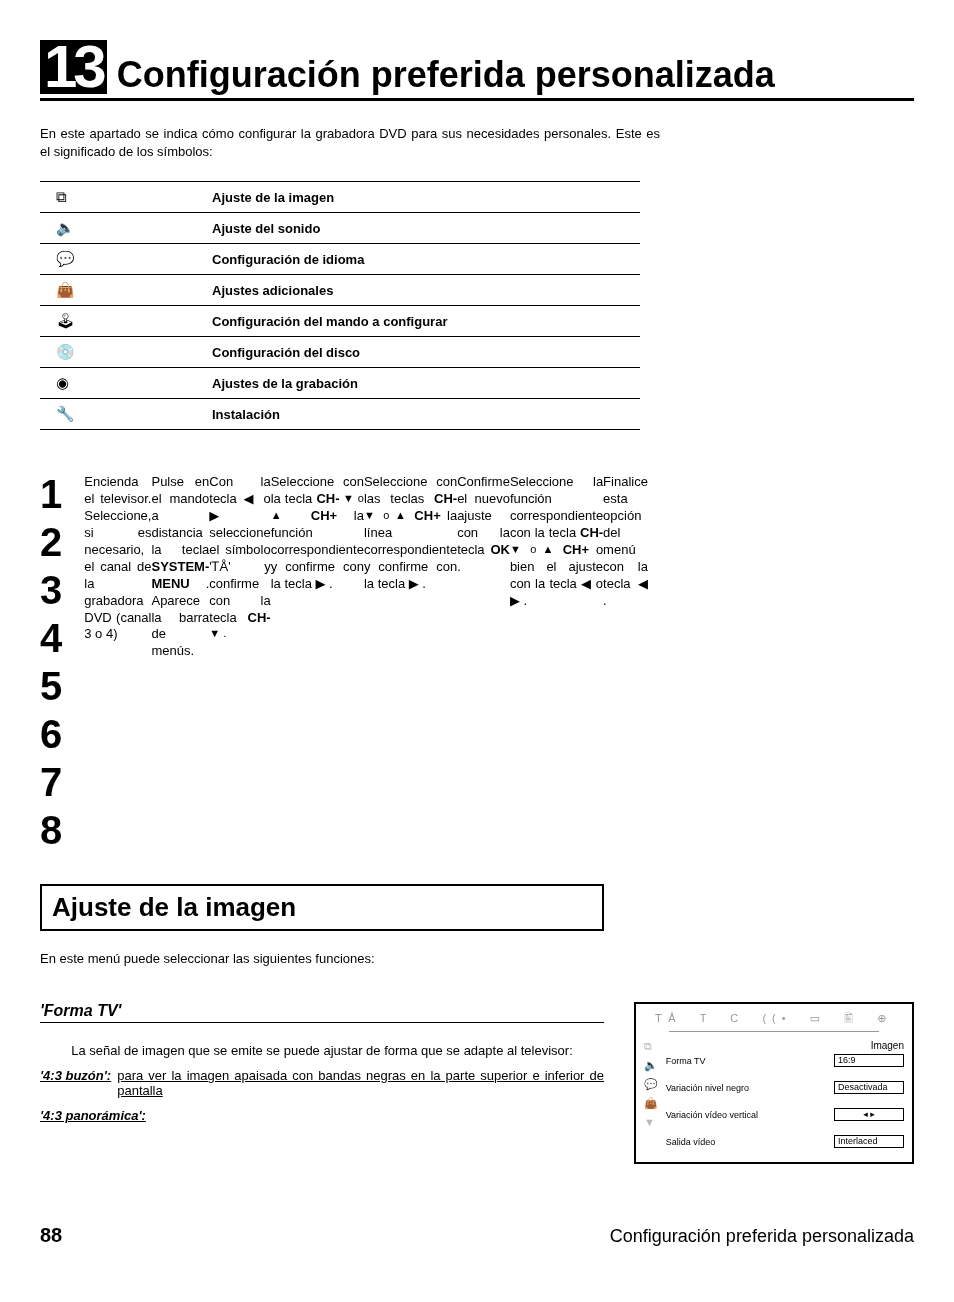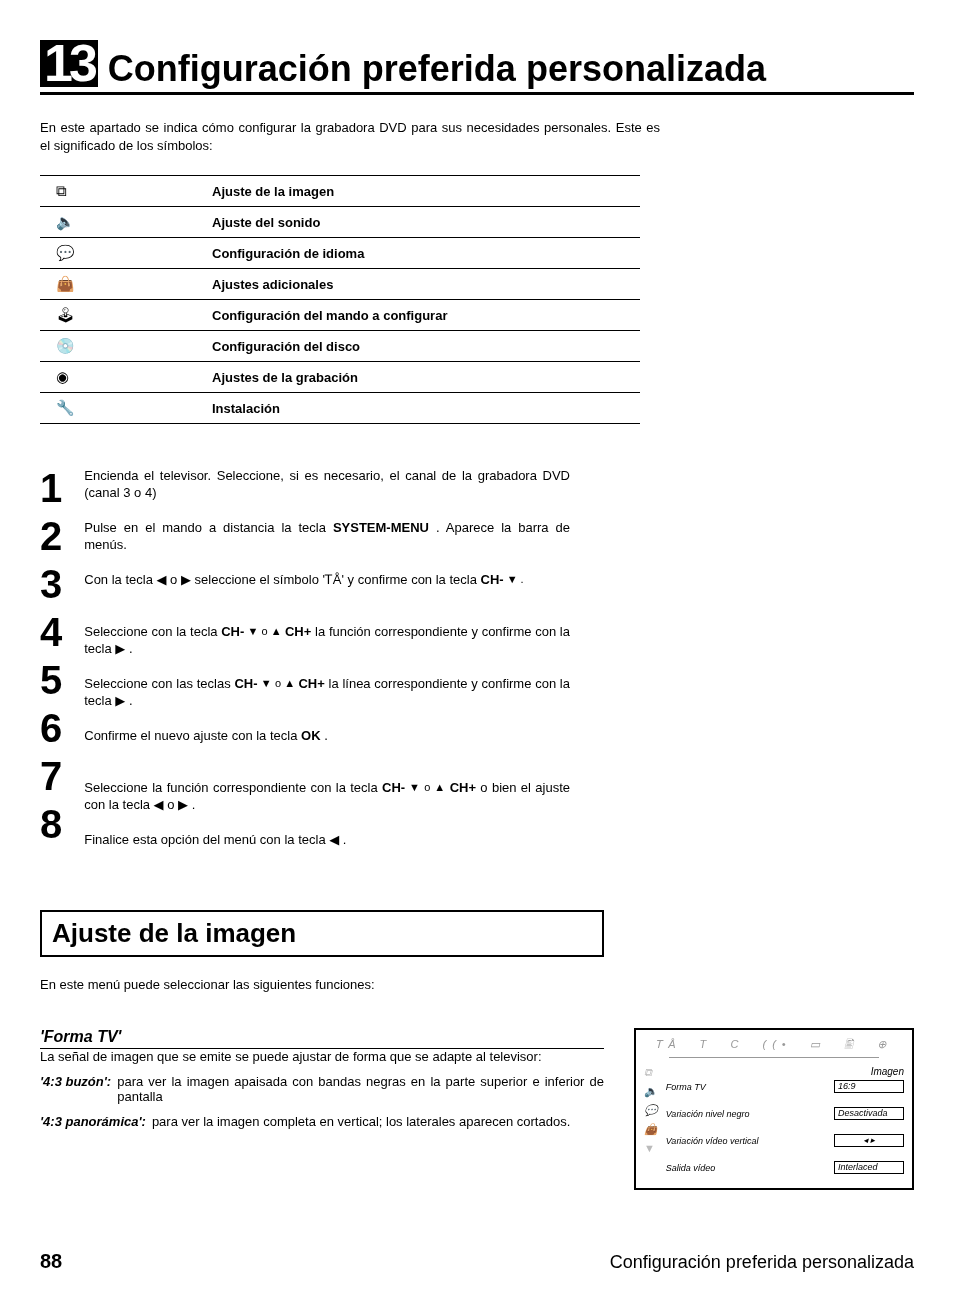--- a/index.html
+++ b/index.html
@@ -15,21 +15,21 @@
     display: flex;
     align-items: baseline;
     border-bottom: 3px solid #000;
     padding-bottom: 2px;
     margin-bottom: 24px;
   }
   .chapter-num {
     background: #000;
     color: #fff;
     font-weight: 900;
-    font-size: 52px;
+    font-size: 60px;
     padding: 0px 4px 0px 4px;
     line-height: 0.9;
     letter-spacing: -4px;
     margin-right: 10px;
     font-family: Arial Black, Arial, sans-serif;
   }
   .chapter-title {
     font-size: 36px;
     font-weight: 700;
   }
@@ -71,21 +71,21 @@
   }
   .step-nums span {
     font-family: Arial Black, Arial, sans-serif;
     font-weight: 900;
     font-size: 40px;
     line-height: 48px;
     letter-spacing: -2px;
   }
   .step-texts {
     display: flex;
-    flex-direction: column;
+    flex-direction: row;
   }
   .step-texts .step {
     font-size: 13px;
     line-height: 1.3;
     height: 48px;
     text-align: justify;
     display: flex;
     align-items: flex-start;
     padding-top: 4px;
   }
@@ -115,42 +115,43 @@
     font-size: 13px;
   }
   .subhead {
     font-weight: 700;
     font-style: italic;
     font-size: 16px;
     margin-bottom: 2px;
   }
   .subline {
     border-top: 1px solid #000;
-    padding-top: 0;
+    padding-top: 20px;
     margin-bottom: 10px;
+    text-align: center;
   }
   .def-row {
     display: flex;
     margin-bottom: 10px;
+    text-decoration: underline;
   }
   .def-term {
     font-weight: 700;
     font-style: italic;
     white-space: nowrap;
     margin-right: 6px;
   }
   .def-desc {
     text-align: justify;
   }
   .osd-box {
     width: 260px;
     border: 2px solid #000;
     font-size: 10px;
     padding: 6px 8px 14px 8px;
-    font-style: italic;
   }
   .osd-icons {
     text-align: center;
     letter-spacing: 6px;
     color: #999;
     font-size: 11px;
     margin-bottom: 2px;
   }
   .osd-underline {
     border-top: 1px solid #999;
@@ -300,21 +301,20 @@
 <div class="columns">
   <div class="col-left">
     <div class="subhead">'Forma TV'</div>
     <div class="subline">La señal de imagen que se emite se puede ajustar de forma que se adapte al televisor:</div>
     <div class="def-row">
       <div class="def-term">'4:3 buzón':</div>
       <div class="def-desc">para ver la imagen apaisada con bandas negras en la parte superior e inferior de pantalla</div>
     </div>
     <div class="def-row">
       <div class="def-term">'4:3 panorámica':</div>
-      <div class="def-desc">para ver la imagen completa en vertical; los laterales aparecen cortados.</div>
     </div>
   </div>
 
   <div class="osd-box">
     <div class="osd-icons">ᎢÅ &nbsp;T &nbsp;C &nbsp;((• &nbsp;▭ &nbsp;🖺 &nbsp;⊕</div>
     <div class="osd-underline"></div>
     <div class="osd-body">
       <div class="osd-side">
         <span>⧉</span>
         <span>🔈</span>

